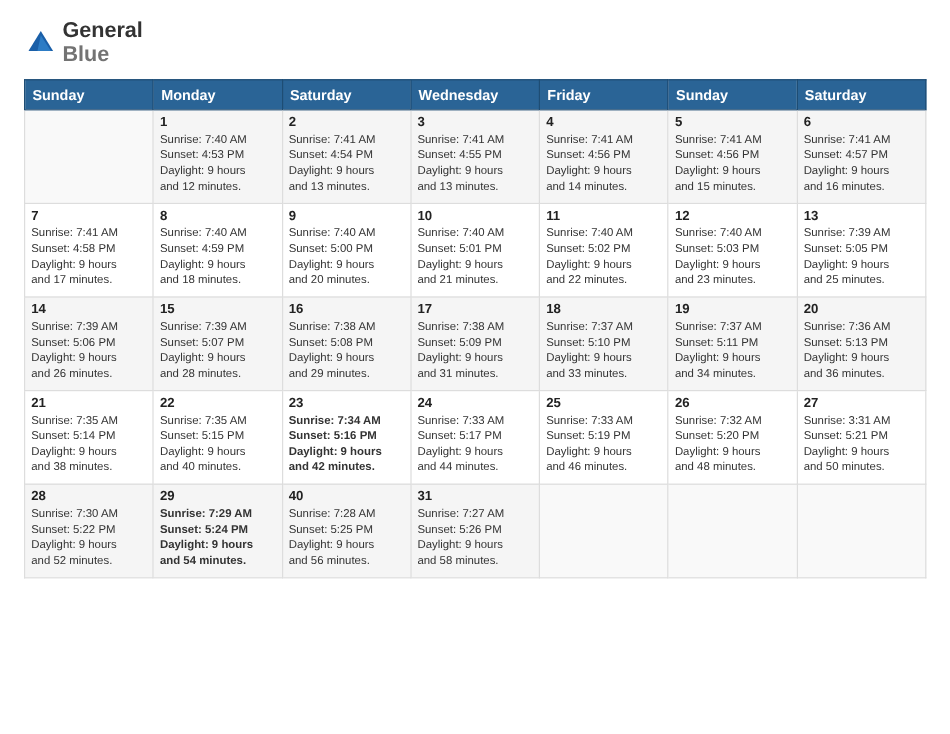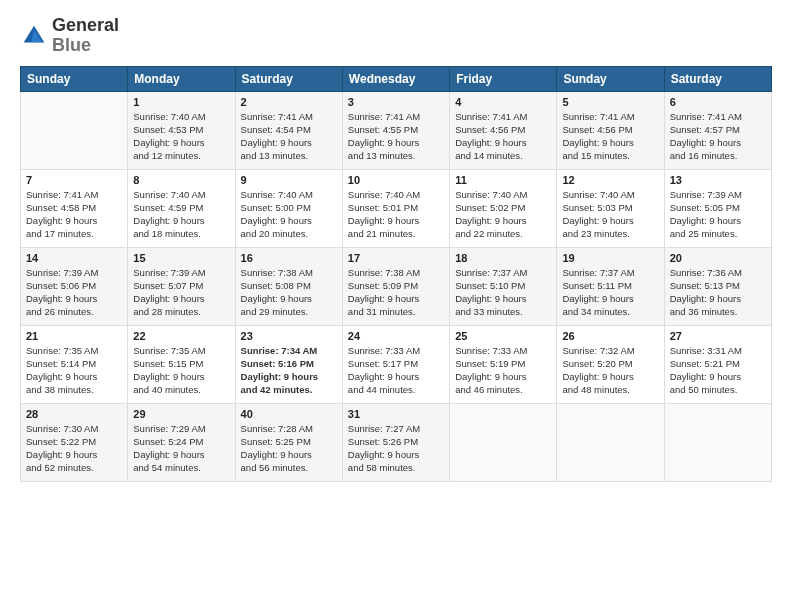--- a/index.html
+++ b/index.html
@@ -328,21 +328,21 @@
         <tr>
           <td>
             <span class="day-number">28</span>
             <div class="day-info" style="white-space: pre-line;">Sunrise: 7:30 AM
 Sunset: 5:22 PM
 Daylight: 9 hours
 and 52 minutes.</div>
           </td>
           <td>
             <span class="day-number">29</span>
-            <div class="day-info" style="white-space: pre-line;">Sunrise: 7:29 AM
+            <div class="day-info" style="white-space: pre-line; font-weight: bold;">Sunrise: 7:29 AM
 Sunset: 5:24 PM
 Daylight: 9 hours
 and 54 minutes.</div>
           </td>
           <td>
             <span class="day-number">40</span>
             <div class="day-info" style="white-space: pre-line;">Sunrise: 7:28 AM
 Sunset: 5:25 PM
 Daylight: 9 hours
 and 56 minutes.</div>

